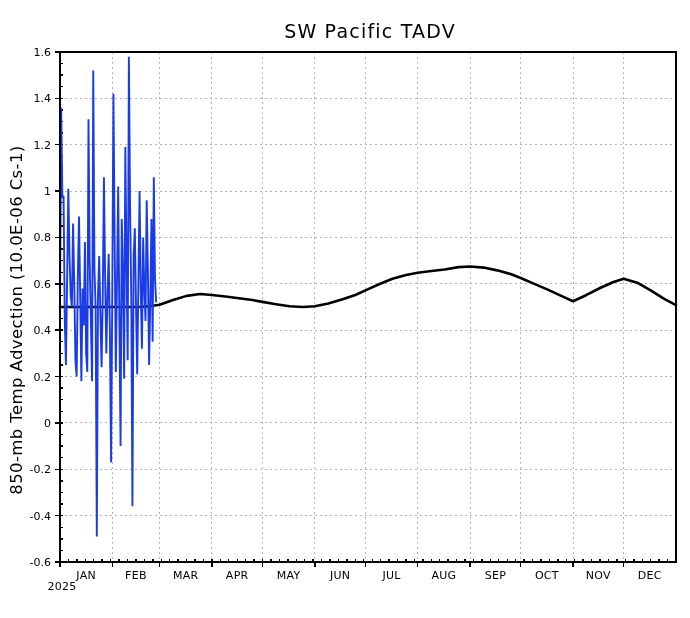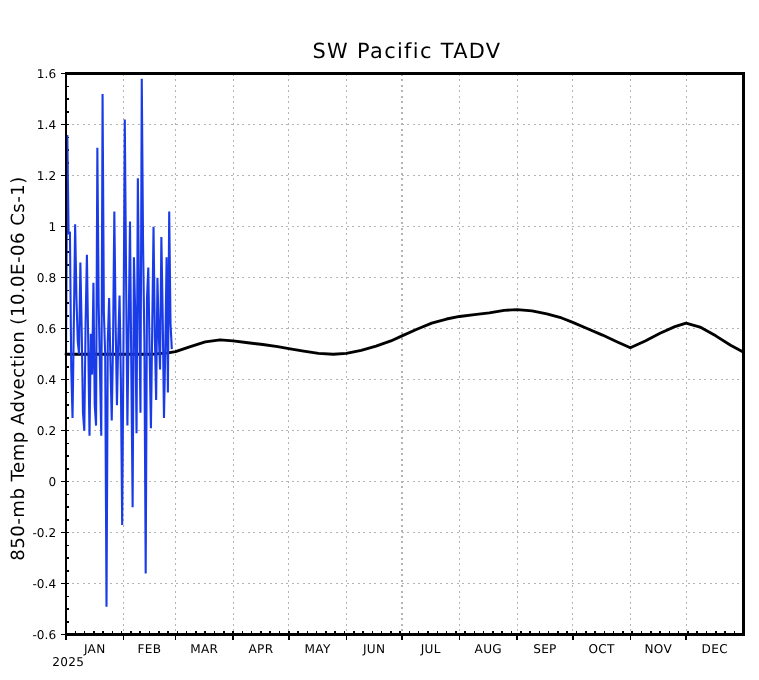--- a/index.html
+++ b/index.html
@@ -9,21 +9,21 @@
   }
   body {
     width: 690px;
     height: 618px;
     font-family: "DejaVu Sans", sans-serif;
     overflow: hidden;
     position: relative;
   }
   #chart-root {
     position: absolute;
-    left: 0; top: 15px;
+    left: 0; top: 0;
     width: 690px;
     height: 498px;
   }
   svg { display: block; }
   .chart-title {
     font-family: "DejaVu Sans", sans-serif;
     font-size: 19px;
     fill: #000000;
     letter-spacing: 1.2px;
   }

